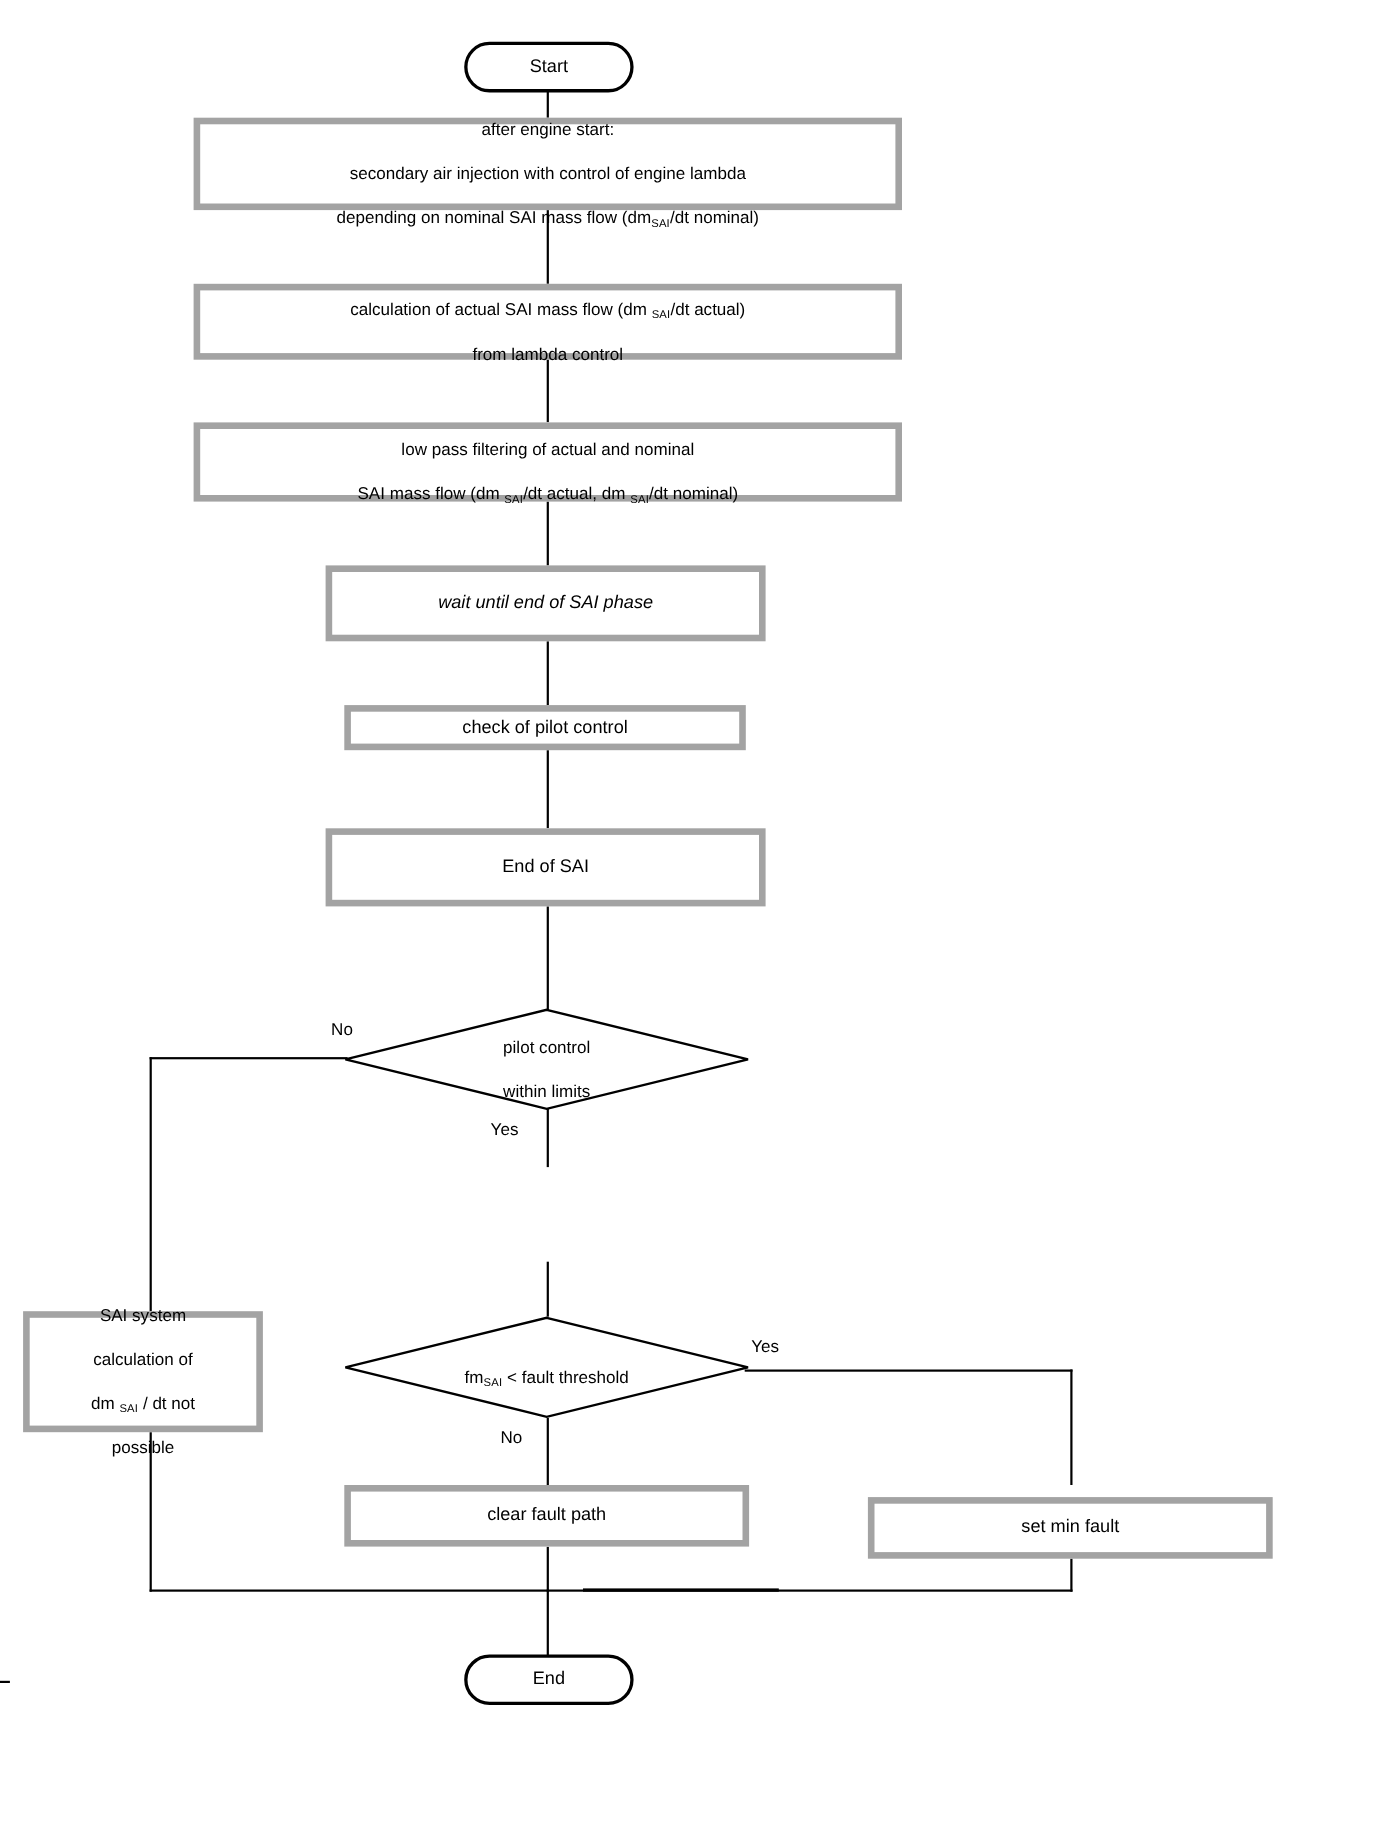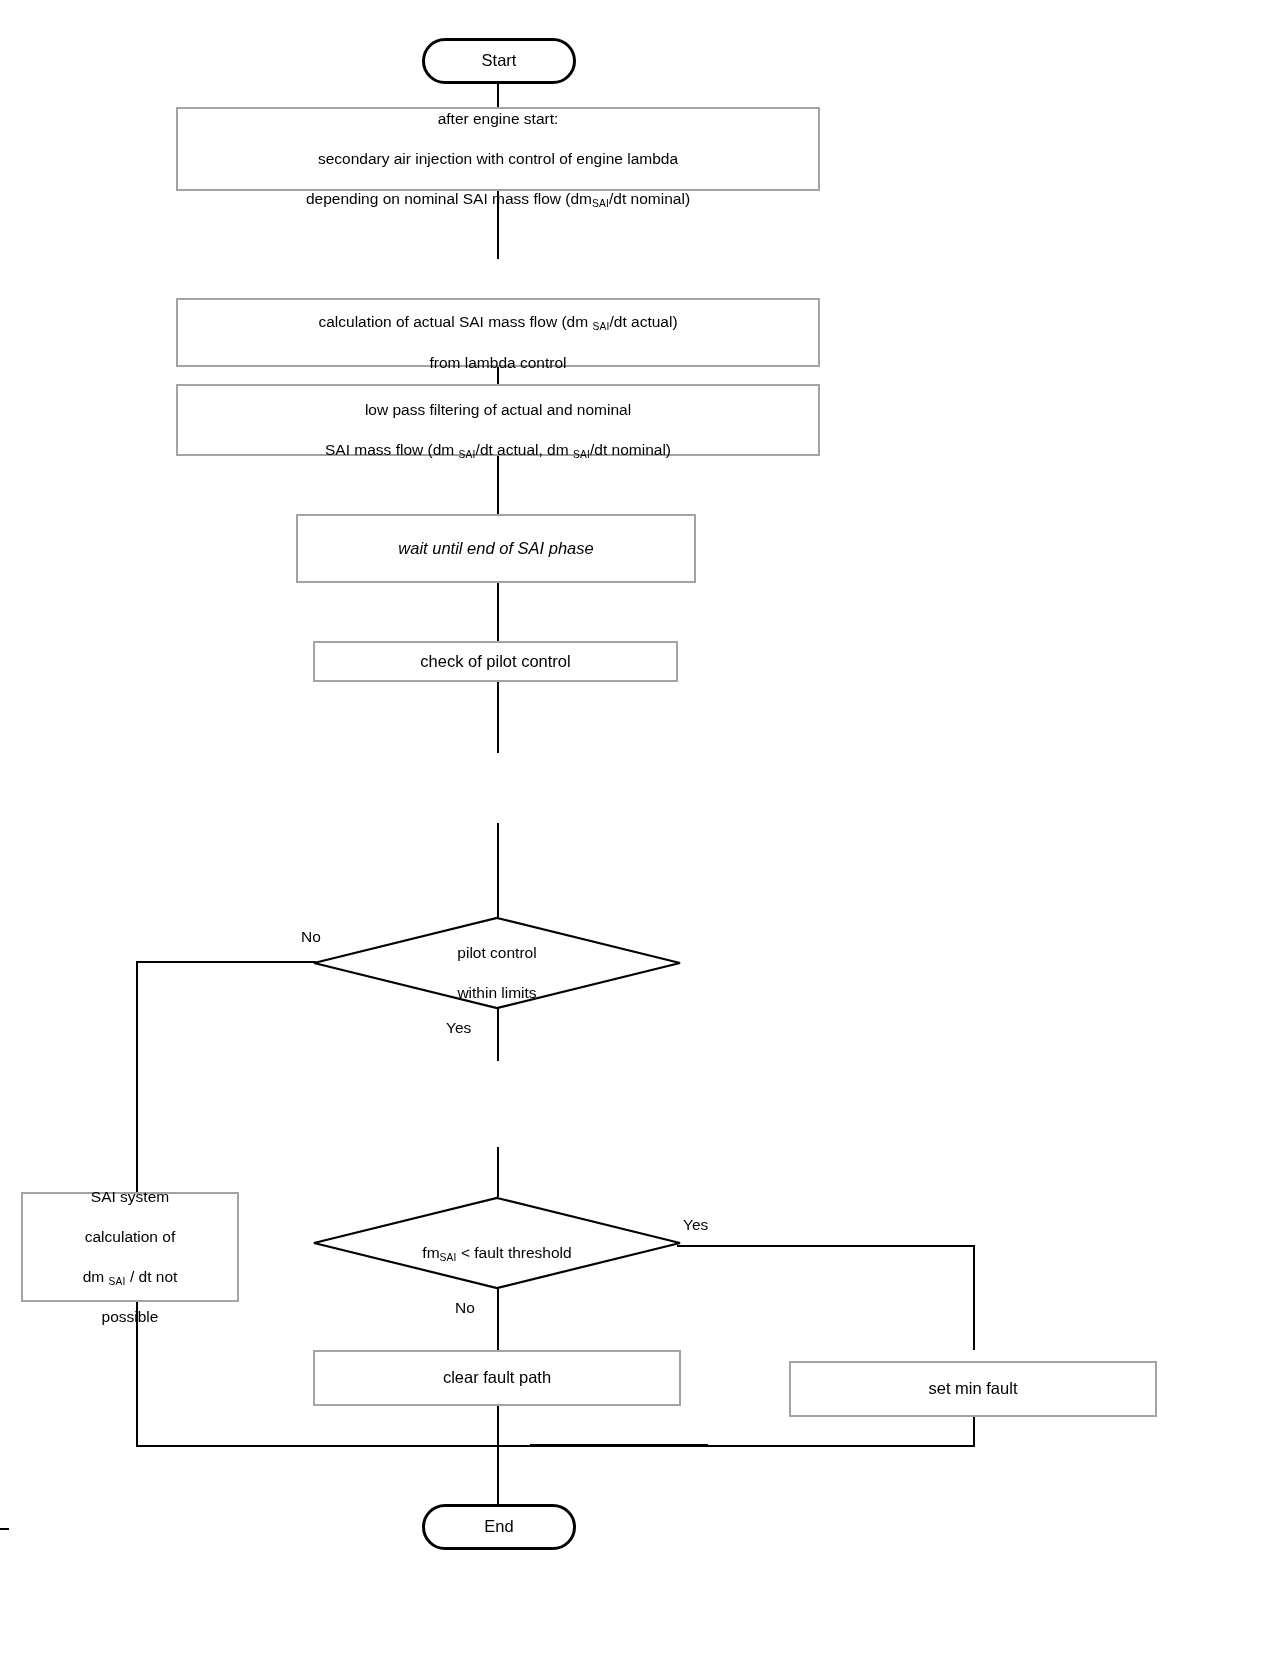--- a/index.html
+++ b/index.html
@@ -25,21 +25,21 @@
     position: absolute;
     box-sizing: border-box;
     display: flex;
     align-items: center;
     justify-content: center;
     text-align: center;
     background: #ffffff;
     z-index: 3;
   }
   .rect {
-    border: 2px solid #a3a3a3;
+    border: 6px solid #a3a3a3;
   }
   .terminator {
     border: 3px solid #000000;
     border-radius: 28px;
   }
   .node .txt {
     line-height: 1.30;
     white-space: pre-line;
     padding: 0 6px;
   }
@@ -152,21 +152,21 @@
   </div>
 
   <div class="node rect" style="left:176px; top:107px; width:644px; height:84px;">
     <span class="txt fs15">
       <span>after engine start:</span><br>
       <span>secondary air injection with control of engine lambda</span><br>
       <span>depending on nominal SAI mass flow (dm</span><sub>SAI</sub><span>/dt nominal)</span>
     </span>
   </div>
 
-  <div class="node rect" style="left:176px; top:258px; width:644px; height:69px;margin-top:40px;">
+  <div class="node rect" style="left:176px; top:258px; width:644px; height:69px;">
     <span class="txt fs15">
       <span>calculation of actual SAI mass flow (dm </span><sub>SAI</sub><span>/dt actual)</span><br>
       <span>from lambda control</span>
     </span>
   </div>
 
   <div class="node rect" style="left:176px; top:384px; width:644px; height:72px;">
     <span class="txt fs15">
       <span>low pass filtering of actual and nominal</span><br>
       <span>SAI mass flow (dm </span><sub>SAI</sub><span>/dt actual, dm </span><sub>SAI</sub><span>/dt nominal)</span>
@@ -174,20 +174,23 @@
   </div>
 
   <div class="node rect" style="left:296px; top:514px; width:400px; height:69px;font-style:italic;">
     <span class="txt fs16">wait until end of SAI phase</span>
   </div>
 
   <div class="node rect" style="left:313px; top:641px; width:365px; height:41px;">
     <span class="txt fs16">check of pilot control</span>
   </div>
 
+  <div class="node rect" style="left:296px; top:753px; width:400px; height:71px;">
+    <span class="txt fs16">End of SAI</span>
+  </div>
 
   <div class="diamond" style="left:313px; top:917px; width:368px; height:92px;">
     <svg width="368" height="92" viewBox="0 0 368 92">
       <polygon points="184,1 367,46 184,91 1,46" fill="#ffffff" stroke="#000000" stroke-width="2.2"></polygon>
     </svg>
     <div class="dlabel fs15">
       <span>
         <span>pilot control</span><br>
         <span>within limits</span>
       </span>

